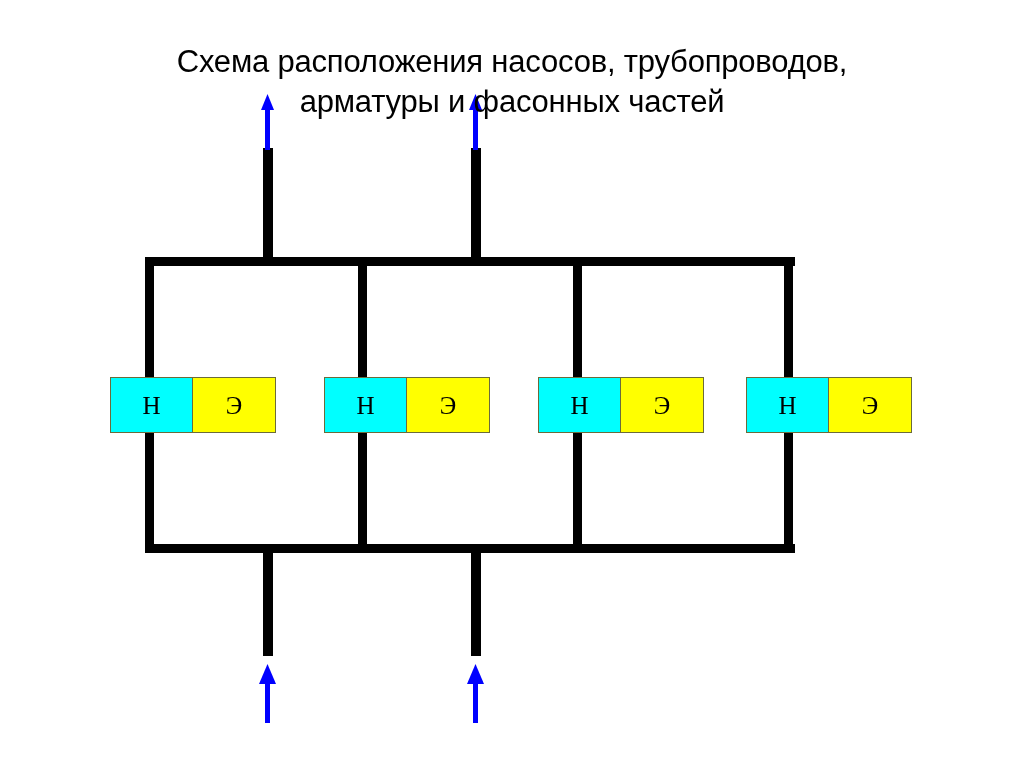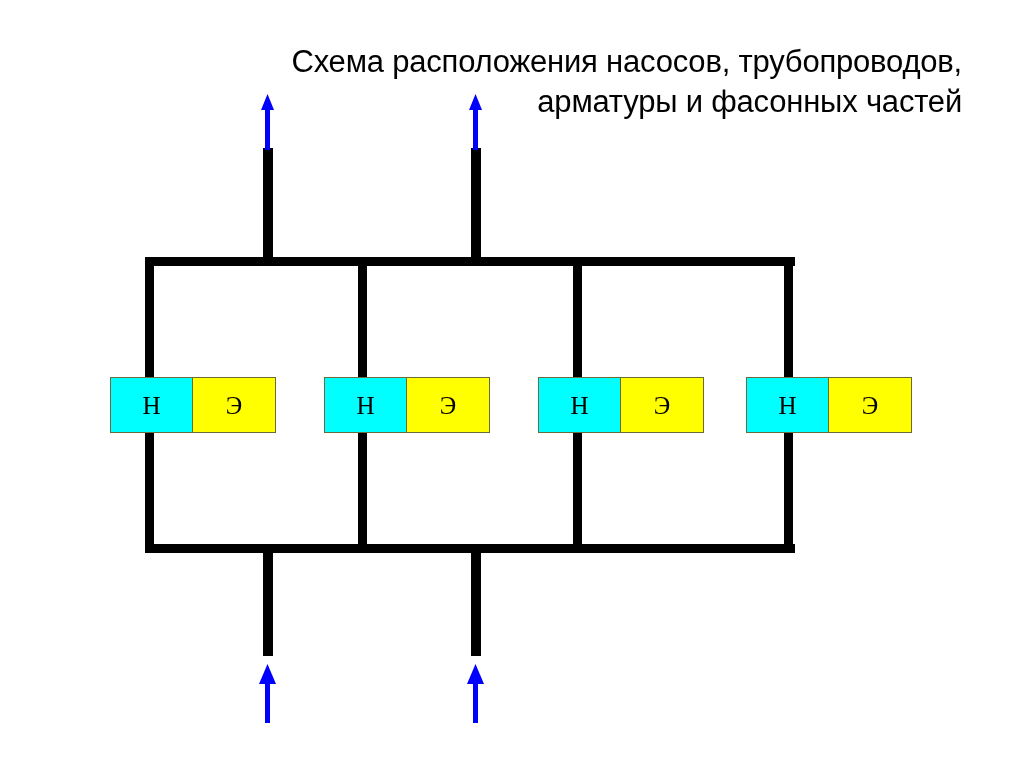--- a/index.html
+++ b/index.html
@@ -22,21 +22,21 @@
     width: 1024px;
     height: 767px;
     background: #ffffff;
   }
   
   #title {
     position: absolute;
     left: 62px;
     top: 42px;
     width: 900px;
-    text-align: right;
+    text-align: center;
     font-family: "Liberation Sans", sans-serif;
     font-size: 31px;
     line-height: 40px;
     color: #000000;
     font-weight: normal;
     letter-spacing: -0.2px;
     white-space: pre-line;
     z-index: 5;
   }
   

